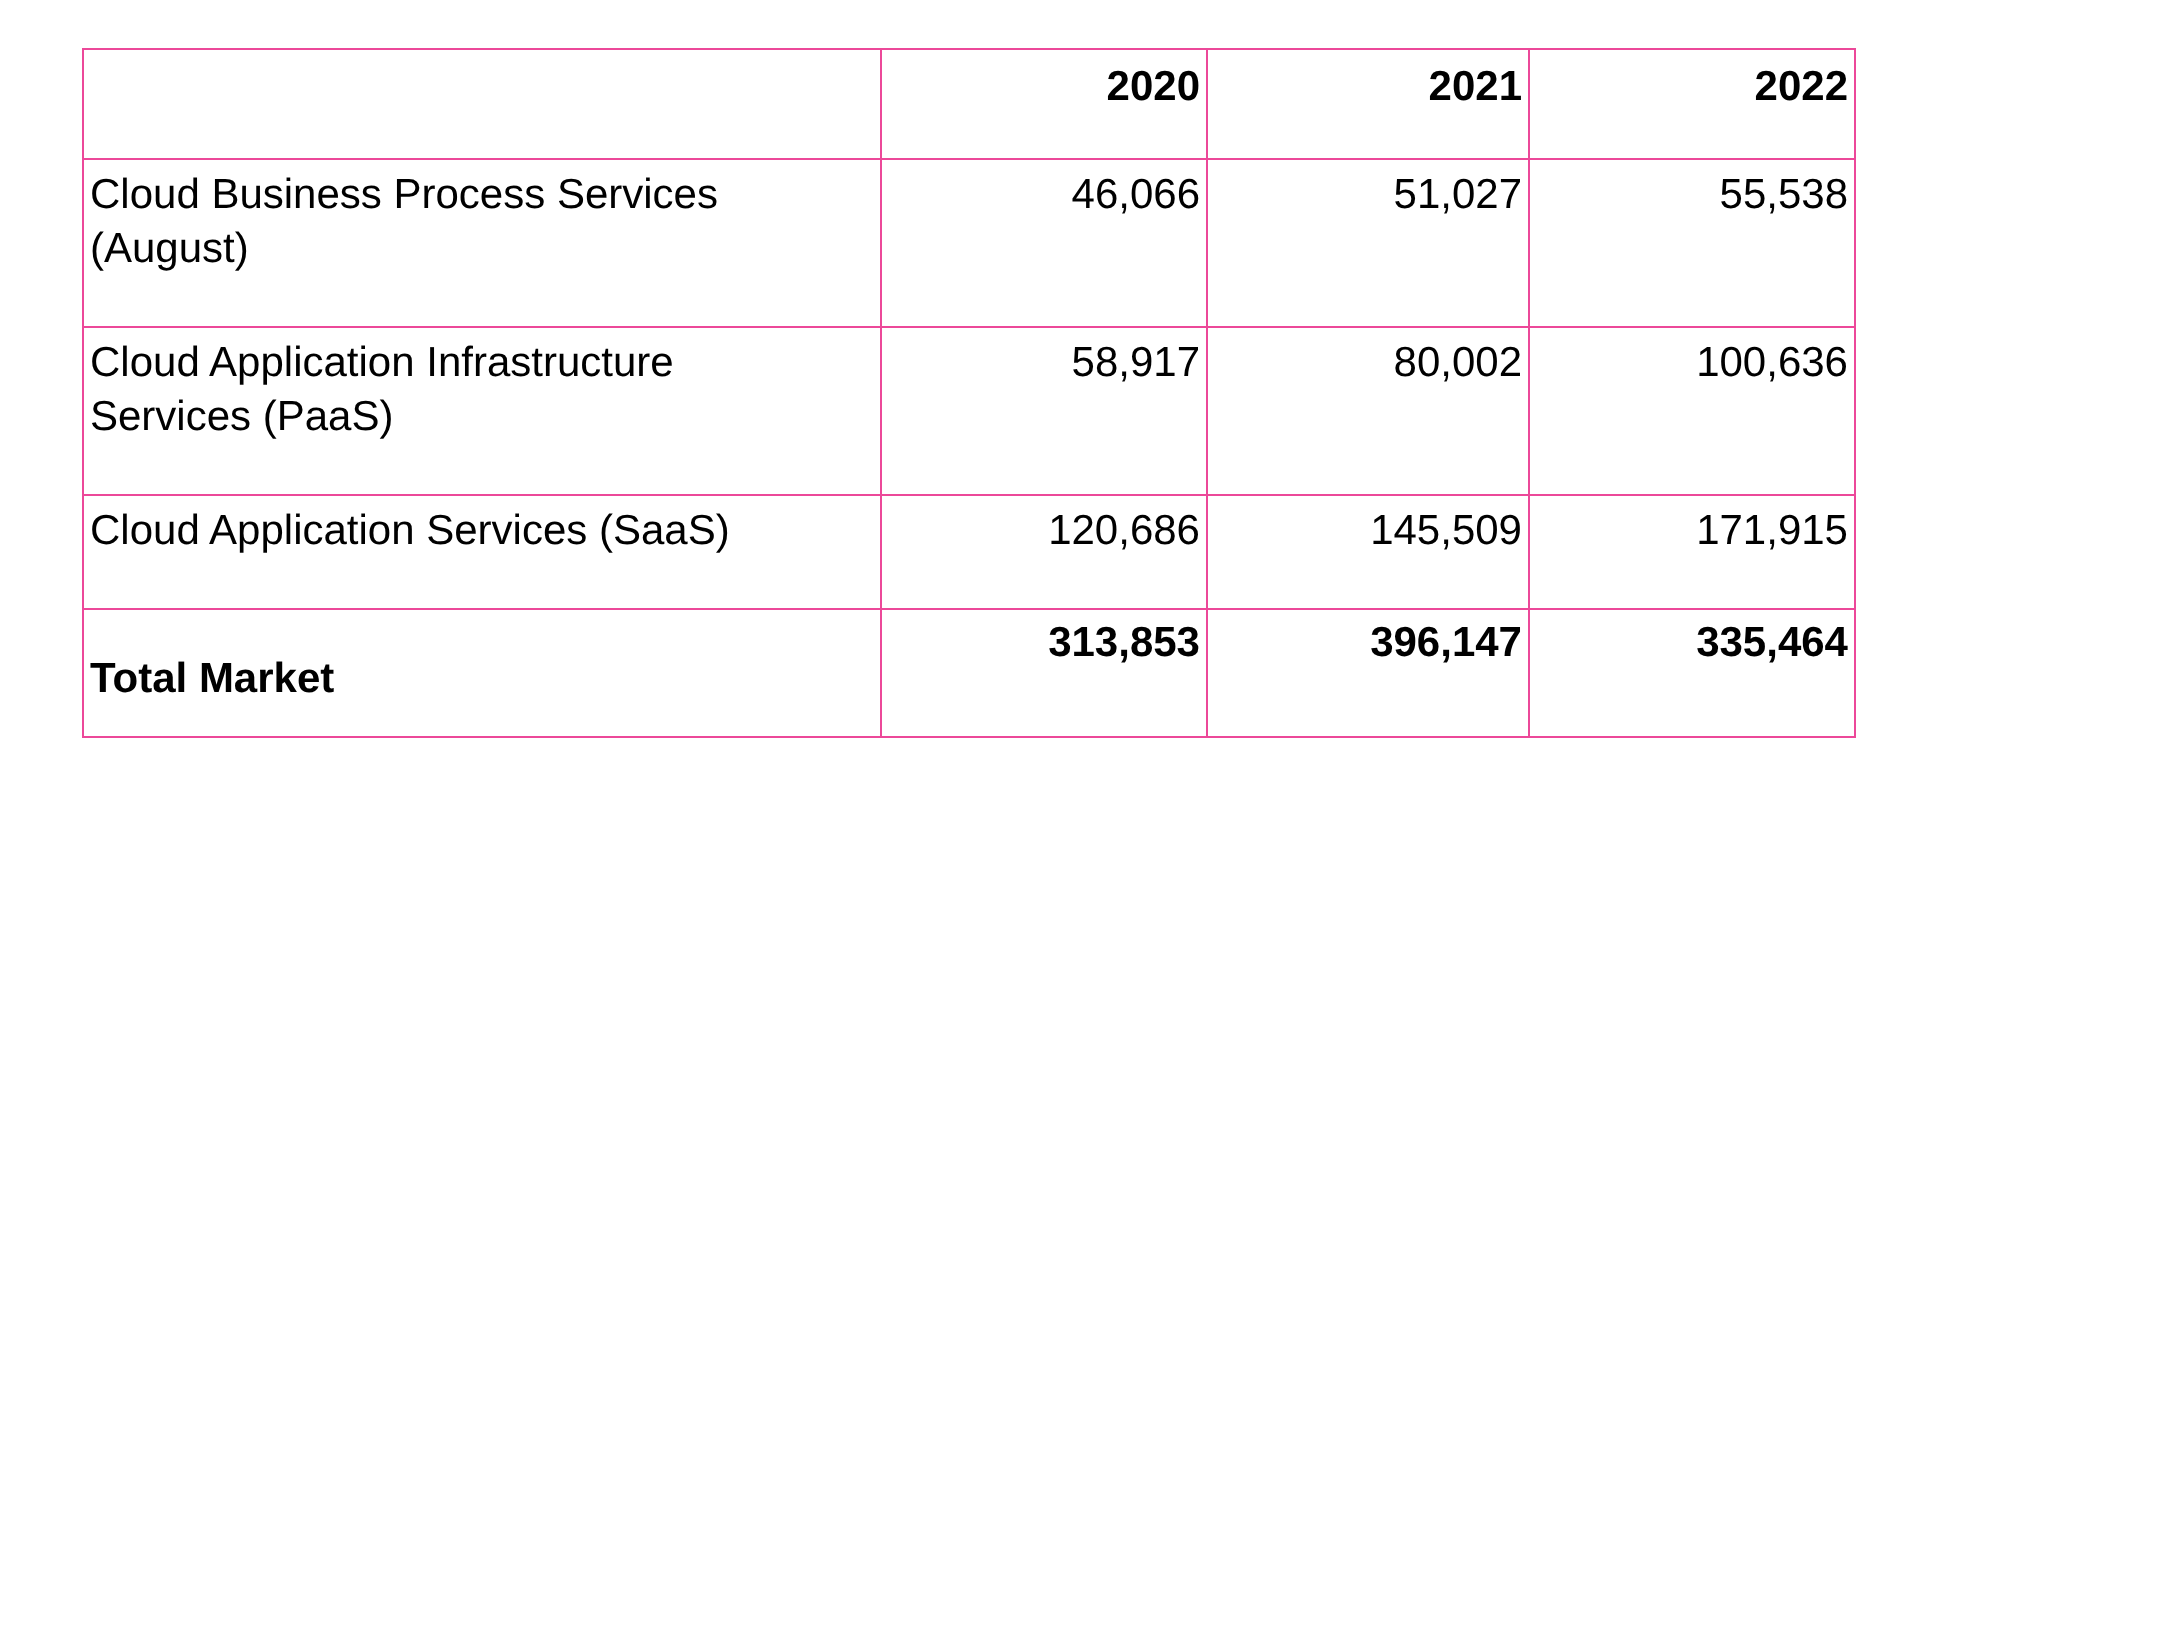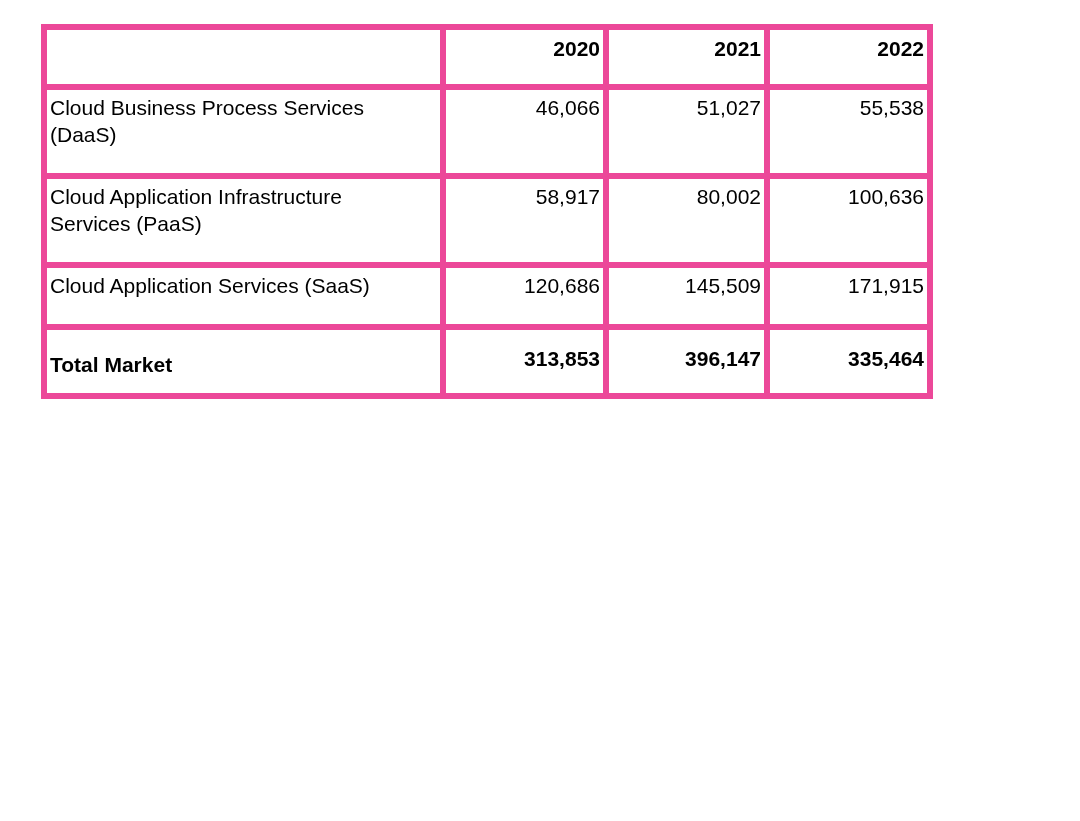--- a/index.html
+++ b/index.html
@@ -26,21 +26,21 @@
     max-width: 900px;
   }
   table.spending-table {
     border-collapse: collapse;
     table-layout: fixed;
     width: 886px;
     font-size: 21px;
   }
   table.spending-table th,
   table.spending-table td {
-    border: 6px solid #ec4899;
+    border: 1px solid #ec4899;
     vertical-align: top;
     line-height: 27px;
   }
   table.spending-table thead th {
     font-weight: bold;
     text-align: right;
     padding: 5px 3px 22px 3px;
   }
   table.spending-table td.label {
     text-align: left;
@@ -50,21 +50,21 @@
     text-align: right;
     padding: 4px 3px 25px 3px;
   }
   table.spending-table tr.total td {
     font-weight: bold;
   }
   table.spending-table tr.total td.label {
     padding: 21px 3px 15px 3px;
   }
   table.spending-table tr.total td.num {
-    padding: 15px 3px 15px 3px;
+    padding: 3px 3px 15px 3px;
   }
   .footnotes {
     margin-top: 13px;
     max-width: 1009px;
   }
   .footnote {
     font-style: italic;
     font-size: 20px;
     line-height: 31px;
     margin: 0;
@@ -92,21 +92,21 @@
     <thead>
       <tr>
           <th></th>
           <th>2020</th>
           <th>2021</th>
           <th>2022</th>
         </tr>
     </thead>
     <tbody>
         <tr>
-          <td class="label">Cloud Business Process Services (DaaS)</td>
+          <td class="label">Cloud Business Process Services (August)</td>
           <td class="num">46,066</td>
           <td class="num">51,027</td>
           <td class="num">55,538</td>
         </tr>
         <tr>
           <td class="label">Cloud Application Infrastructure Services (PaaS)</td>
           <td class="num">58,917</td>
           <td class="num">80,002</td>
           <td class="num">100,636</td>
         </tr>

